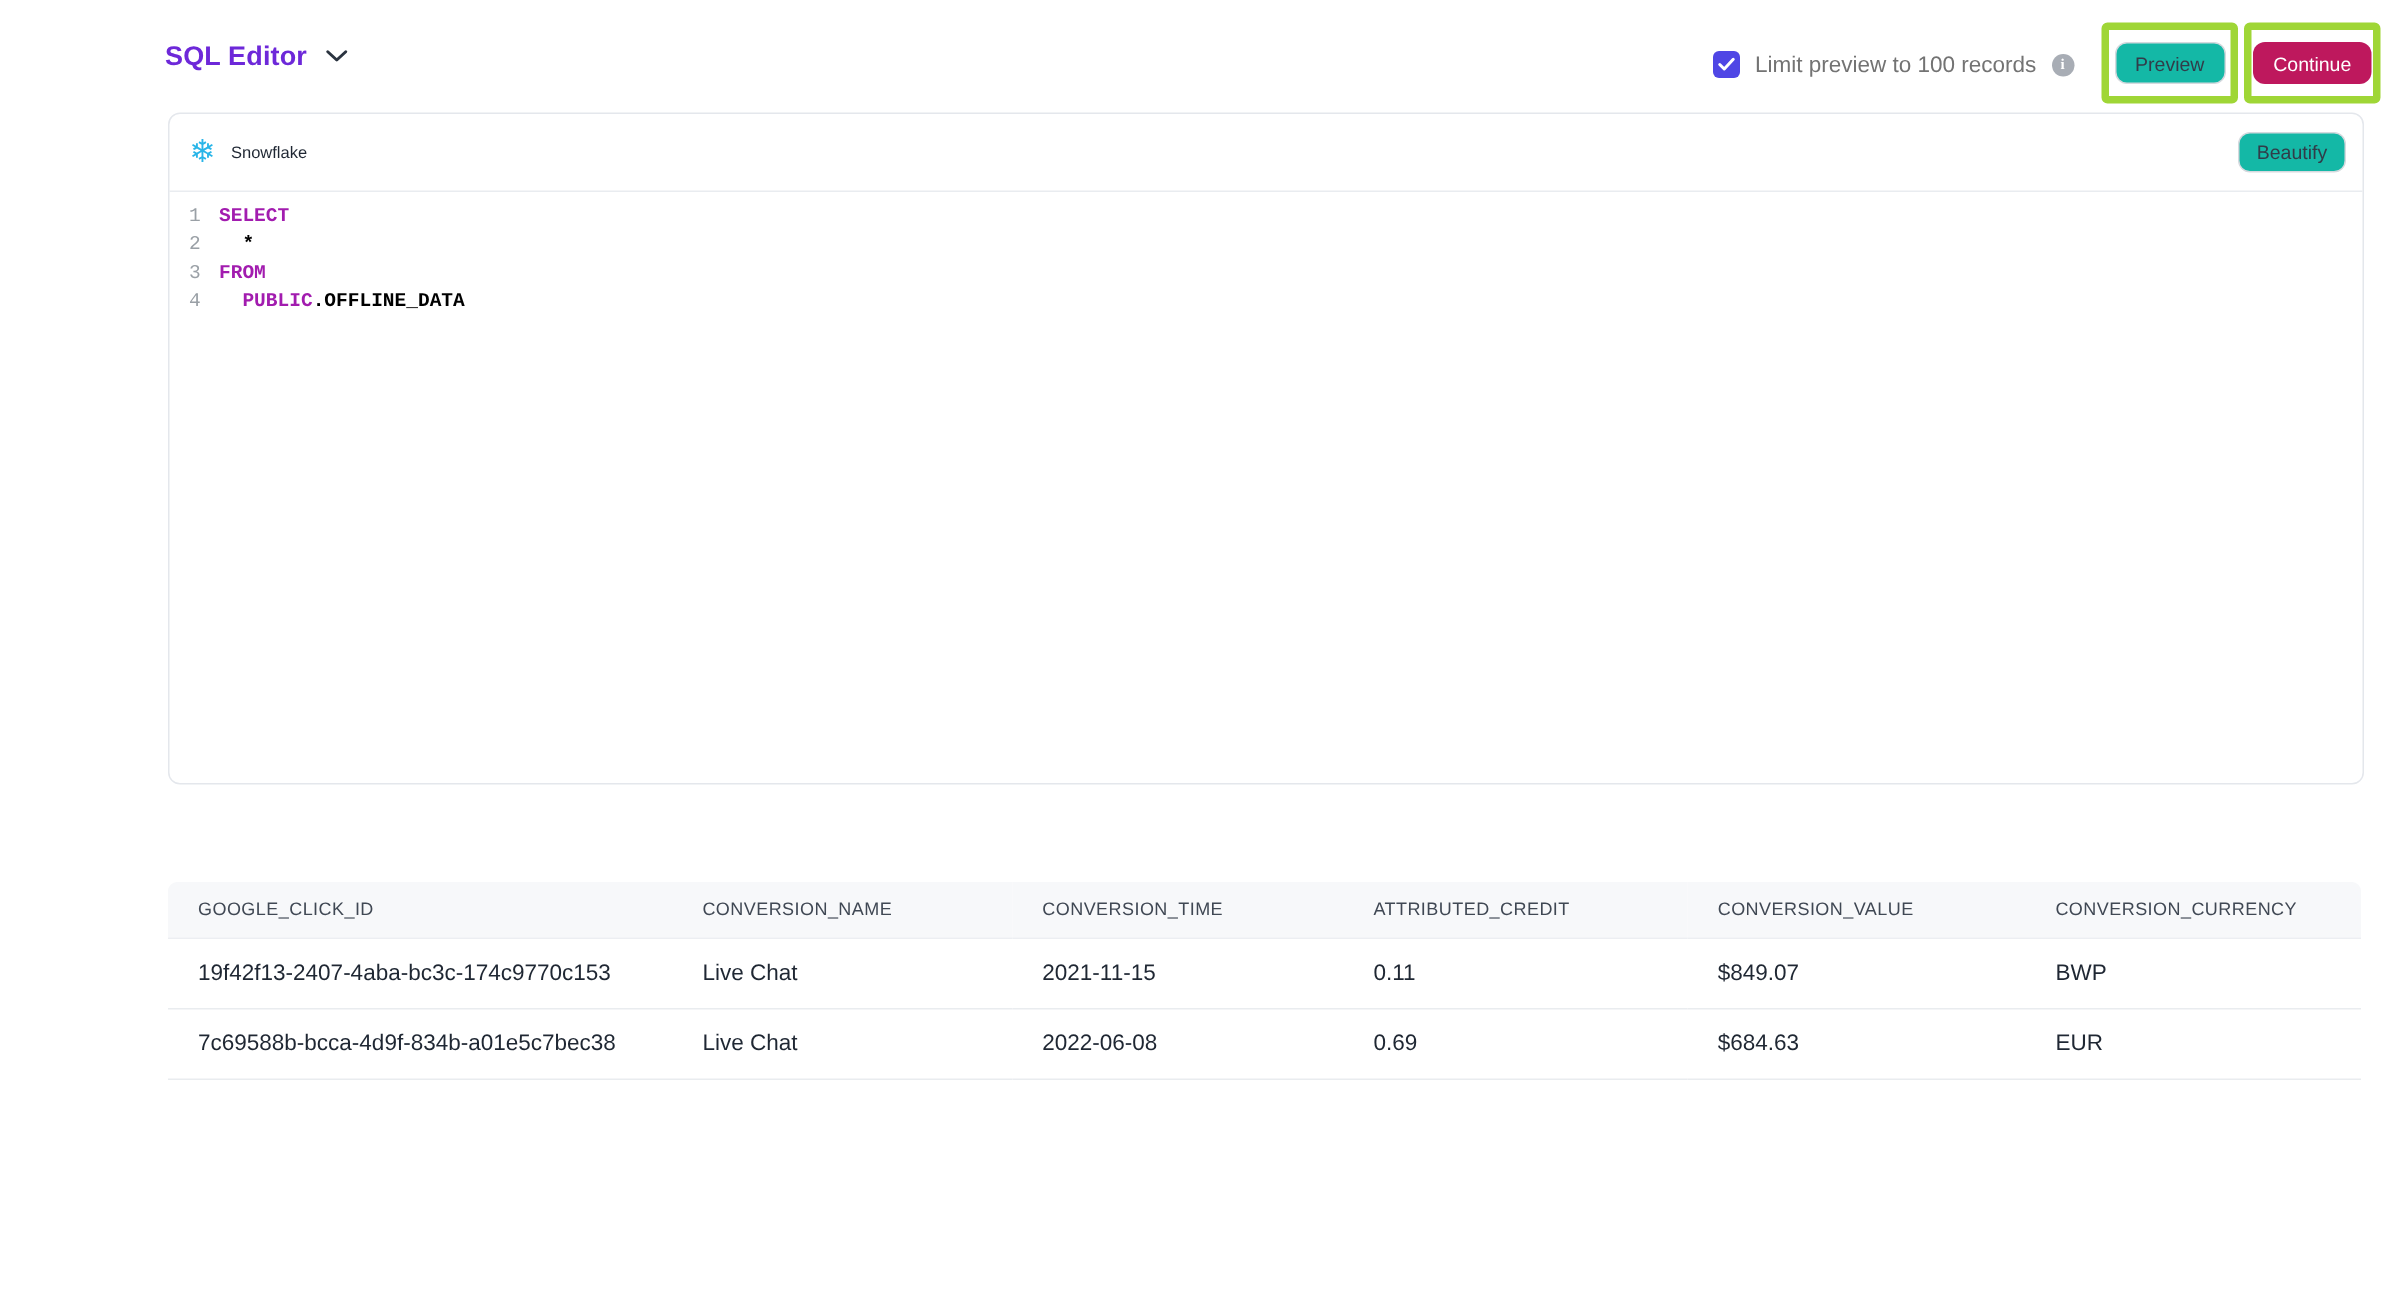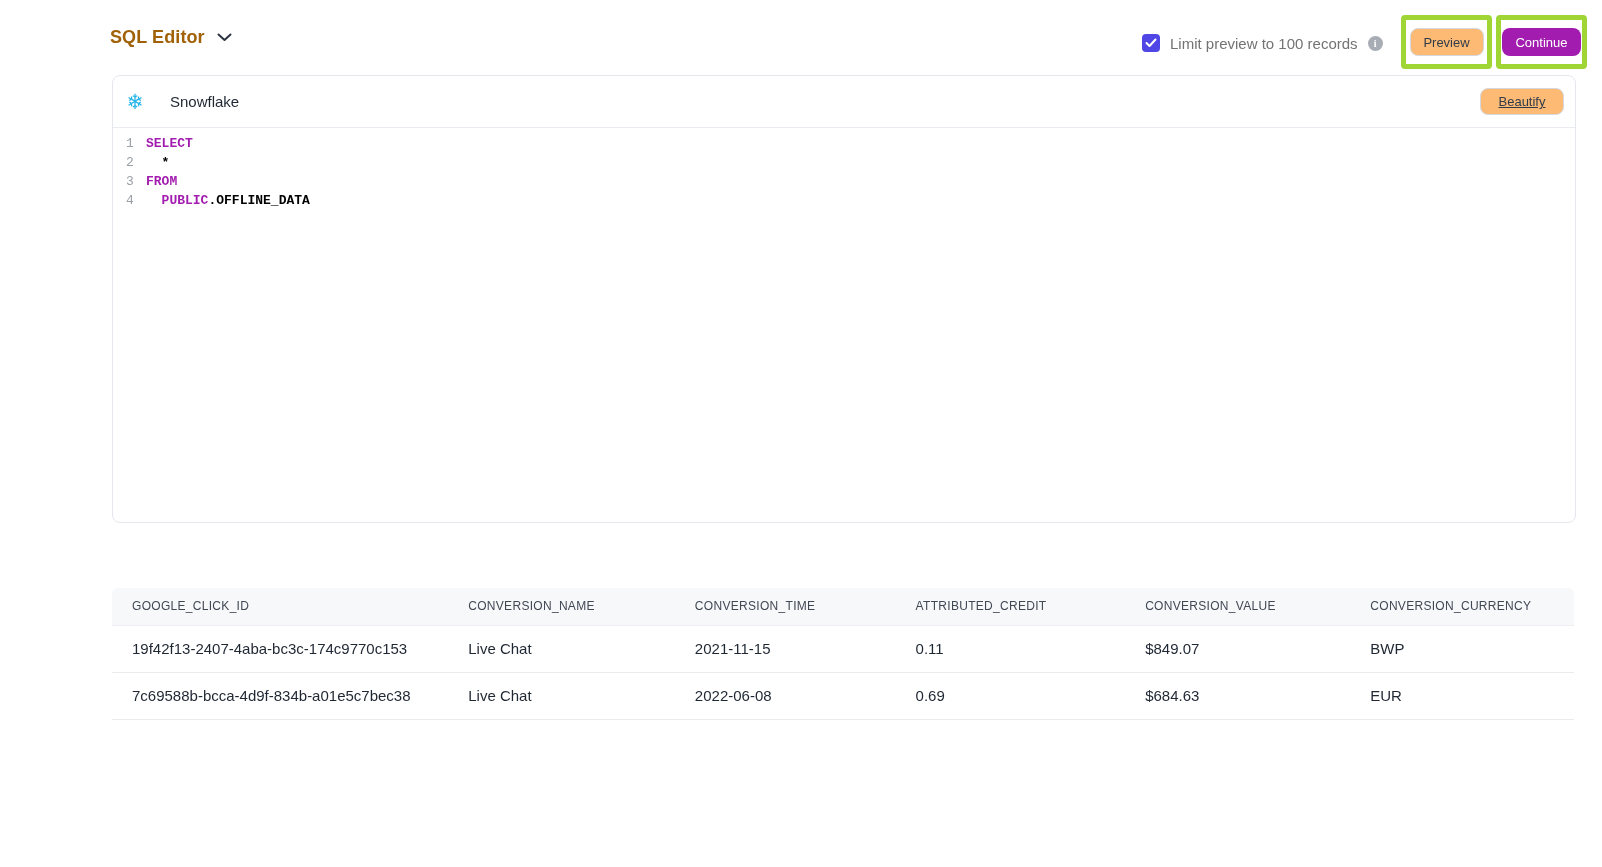--- a/index.html
+++ b/index.html
@@ -1,50 +1,50 @@
 <!DOCTYPE html>
 <html><head>
 <meta charset="utf-8">
 <style>
   * { margin:0; padding:0; box-sizing:border-box; }
   html,body { width:1602px; height:867px; background:#ffffff; overflow:hidden;
               font-family:"Liberation Sans","DejaVu Sans",sans-serif; position:relative; }
 
   
   .title-group { position:absolute; left:110px; top:27px; display:flex; align-items:center; gap:12px; cursor:pointer; }
-  .page-title { font-size:18px; font-weight:600; color:#a16207; letter-spacing:.1px; }
+  .page-title { font-size:18px; font-weight:600; color:#6d28d9; letter-spacing:.1px; }
   .chev svg { display:block; }
 
   .limit-group { position:absolute; left:1142px; top:33px; display:flex; align-items:center; gap:10px; height:20px; }
   .checkbox { width:18px; height:18px; border-radius:4px; background:#4f46e5; display:flex; align-items:center; justify-content:center; cursor:pointer; flex:none; }
   .limit-label { font-size:15px; color:#737373; white-space:nowrap; }
   .info-icon { width:15px; height:15px; border-radius:50%; background:#a8adb5; color:#ffffff; font-size:10px; font-weight:700;
                display:flex; align-items:center; justify-content:center; font-family:"Liberation Serif",serif; cursor:pointer; flex:none; }
 
   .hl-box { position:absolute; top:15px; height:54px; border:5px solid #9fd636; border-radius:4px;
             display:flex; align-items:center; justify-content:center; background:transparent; }
   .hl-preview { left:1401px; width:91px; }
   .hl-continue { left:1496px; width:91px; }
 
   .btn { height:28px; border-radius:8px; font-size:13px; font-weight:500; cursor:pointer;
          display:flex; align-items:center; justify-content:center; font-family:inherit; }
-  .btn-secondary { background:#fdba74; border:1px solid #d5d9de; color:#313c49;text-align:right; }
-  .btn-primary   { background:#a21caf; border:none; color:#ffffff; }
+  .btn-secondary { background:#14b8a6; border:1px solid #d5d9de; color:#313c49;text-align:right; }
+  .btn-primary   { background:#be185d; border:none; color:#ffffff; }
   .btn-preview  { width:74px; }
   .btn-continue { width:79px; }
 
   
   .editor-panel { position:absolute; left:112px; top:75px; width:1464px; height:448px;
                   border:1px solid #e4e7ec; border-radius:8px; background:#fff; }
   .panel-header { height:52px; border-bottom:1px solid #e9ecf0; display:flex; align-items:center; padding:0 11px 0 10px; }
   .snowflake-logo { width:24px; height:22px; display:flex; align-items:center; justify-content:center;
                     color:#29b5e8; font-size:21px; line-height:1; }
-  .source-name { font-size:15px; font-weight:500; color:#1f2733; margin-left:23px; }
+  .source-name { font-size:11px; font-weight:500; color:#1f2733; margin-left:7px; }
   .spacer { flex:1; }
-  .btn-beautify { width:84px; height:27px;text-decoration:underline; }
+  .btn-beautify { width:72px; height:27px; }
 
   .code-area { padding-top:6px; font-family:"Liberation Mono","DejaVu Sans Mono",monospace; font-size:13px; line-height:19px; cursor:text; }
   .code-line { display:flex; }
   .ln { width:21px; padding-left:13px; color:#9aa0a6; flex:none; }
   .code-text { padding-left:12px; white-space:pre; color:#000; font-weight:700; }
   .code-text .kw { color:#a21caf; }
 
   
   .results-table { position:absolute; left:112px; top:588px; width:1462px; border-collapse:collapse; table-layout:fixed; }
   .results-table col.c1 { width:23%; }  .results-table col.c2 { width:15.5%; }

